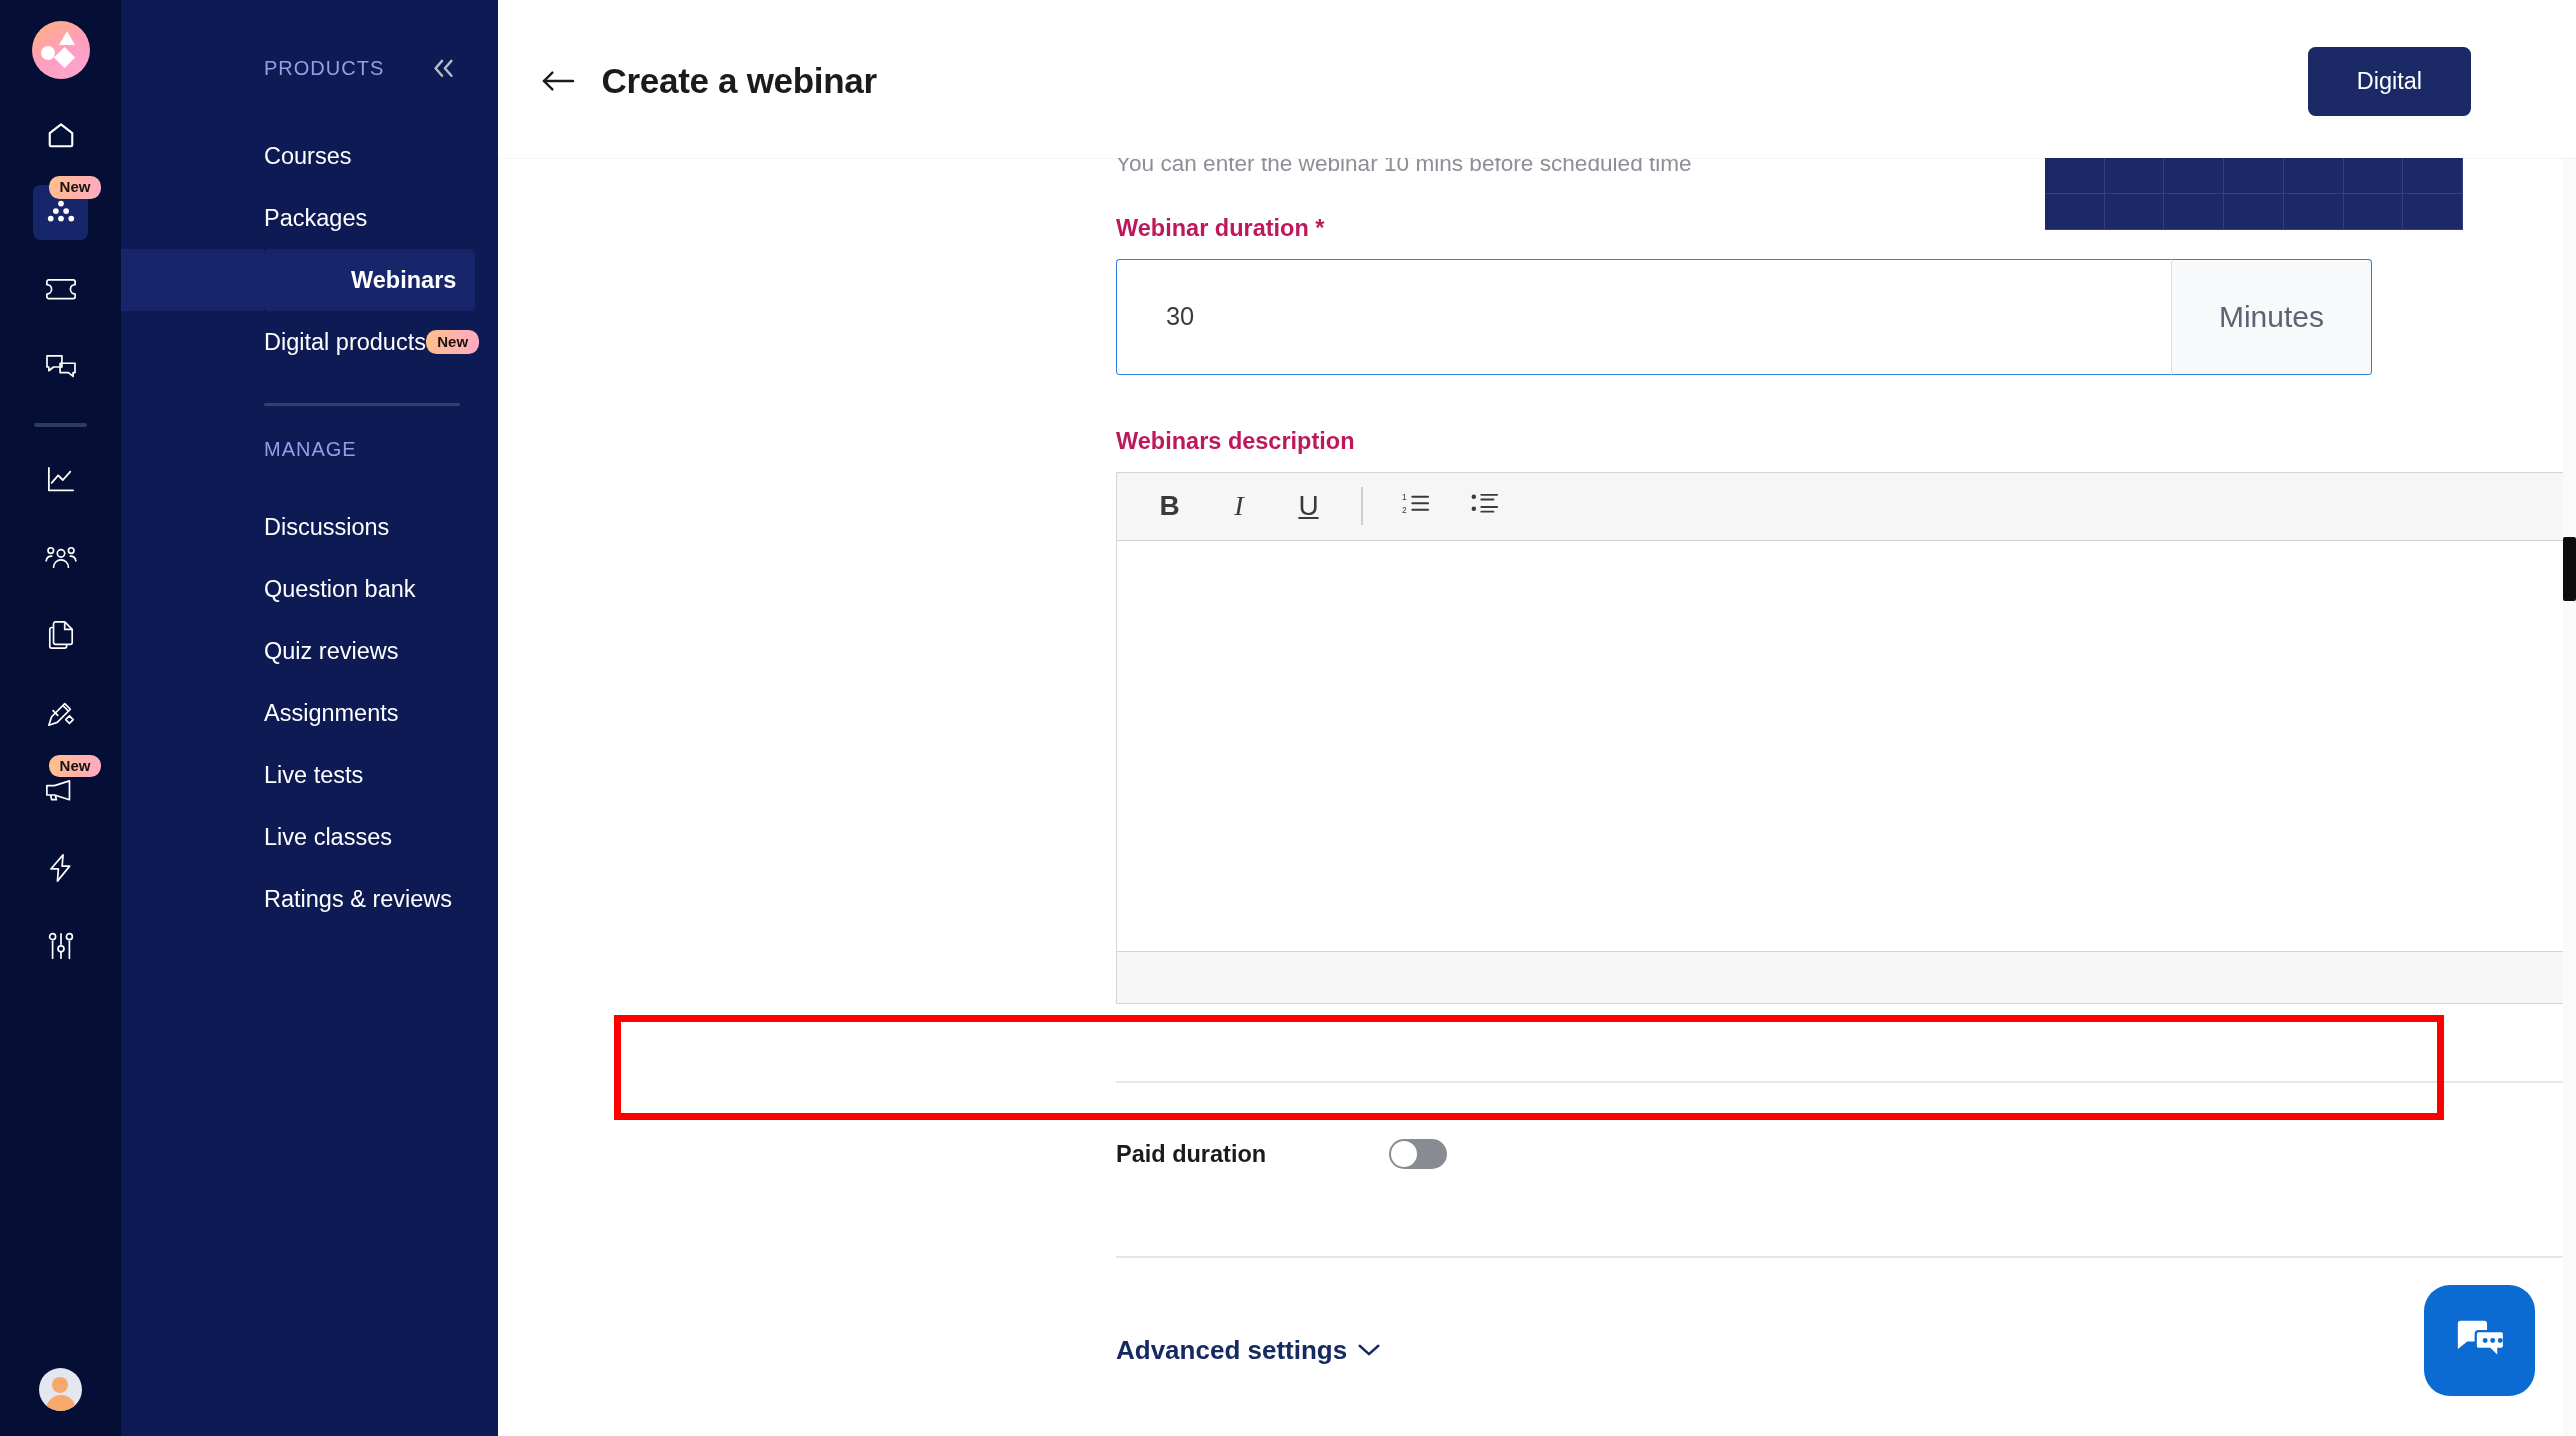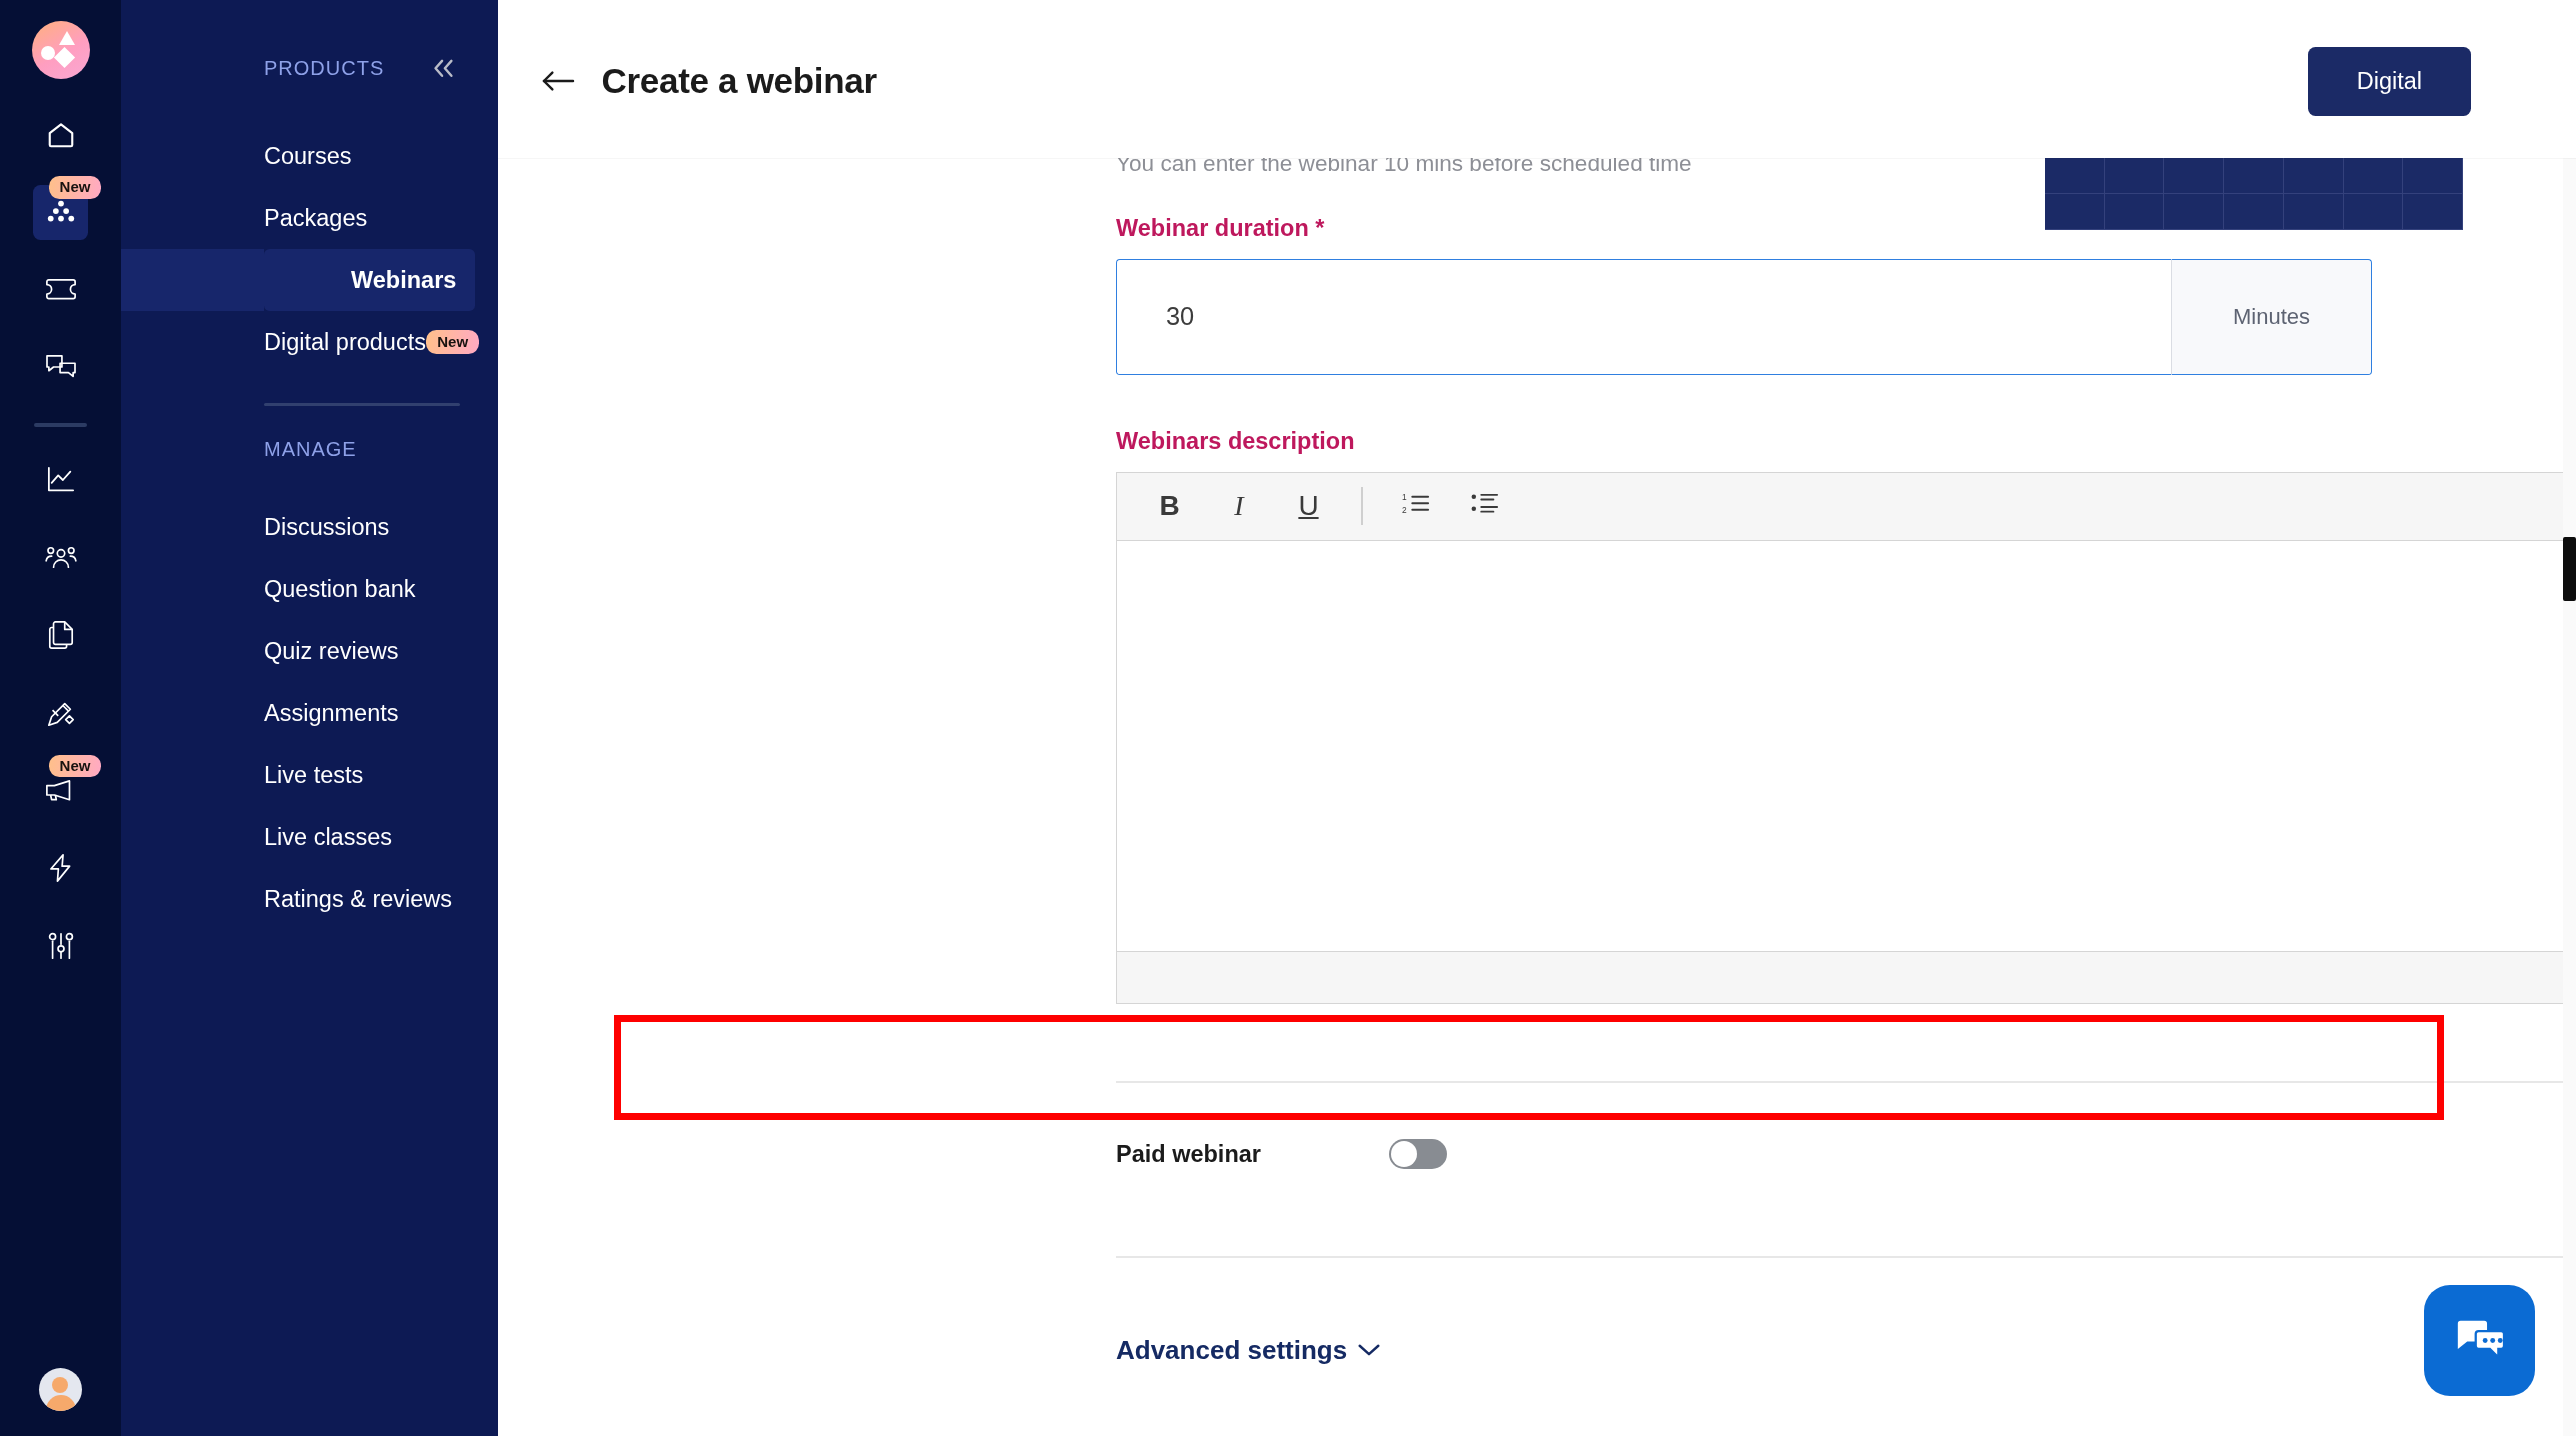--- a/index.html
+++ b/index.html
@@ -129,21 +129,21 @@
   .duration-input {
     flex: 1 1 auto; border: 1.9px solid #2f7fe0; border-right: none;
     border-radius: 3.8px 0 0 3.8px; background: #fff;
     font-size: 25.4px; color: #3c3c3c; padding: 0 0 0 49px;
     font-family: inherit; outline: none;
   }
   .duration-unit {
     width: 201px; border: 1.9px solid #2f7fe0; border-left: 0.9px solid #dadde3;
     border-radius: 0 3.8px 3.8px 0; background: #f8f9fb;
     display: flex; align-items: center; justify-content: center;
-    font-size: 22px; color: #5d6372; cursor: pointer;
+    font-size: 30px; color: #5d6372; cursor: pointer;
   }
 
   .editor-wrap { width: 1827px; margin-bottom: 9.4px; }
   .editor-toolbar {
     height: 68px; background: #f6f6f6; border: 1.9px solid #d5d5d5; border-bottom: none;
     display: flex; align-items: center; padding-left: 30px; gap: 24.5px;
   }
   .tb-btn {
     width: 45px; height: 45px; display: flex; align-items: center; justify-content: center;
     cursor: pointer; color: #3a3a3a; font-size: 28px;
@@ -475,21 +475,21 @@
           <div class="editor-foot">
             
           </div>
         </div>
 
         <div class="hidden-row">
           <div class="inner-divider"></div>
         </div>
 
         <div class="paid-row">
-          <span class="paid-label">Paid webinar</span>
+          <span class="paid-label">Paid duration</span>
           <span class="toggle">
             <span class="knob"></span>
           </span>
         </div>
 
         <div class="sec-divider"></div>
 
         <div class="advanced">
           <span>Advanced settings</span>
           <span>

